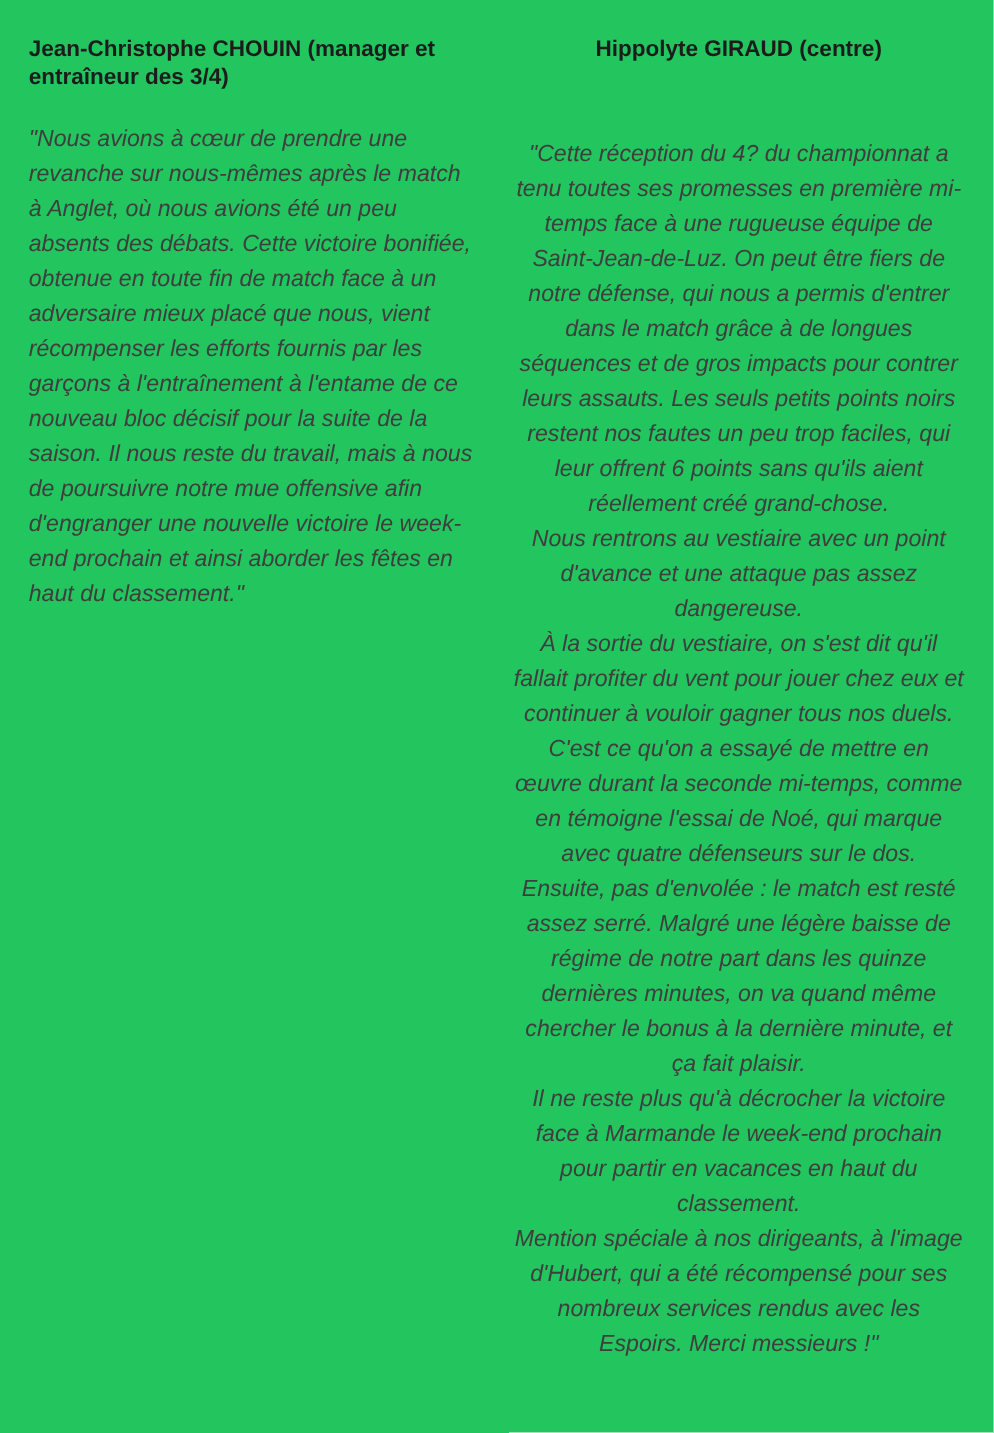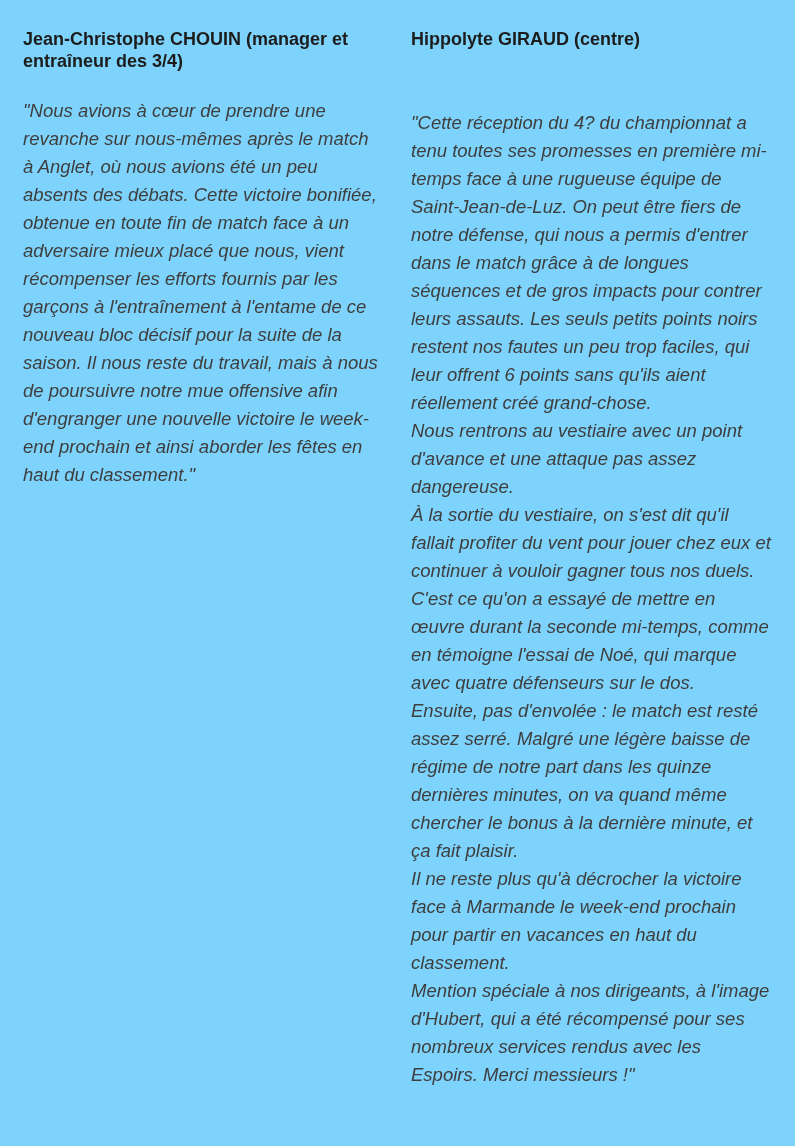--- a/index.html
+++ b/index.html
@@ -4,30 +4,30 @@
 <style>
   html, body {
     margin: 0;
     padding: 0;
     background: #ffffff;
   }
   .page {
     position: relative;
     width: 795px;
     height: 1146px;
-    background: #7dd3fc;
+    background: #22c55e;
     overflow: hidden;
     font-family: "Liberation Sans", "DejaVu Sans", sans-serif;
   }
   .quote-col {
     position: absolute;
     top: 28px;
   }
   .quote-col.left  { left: 23px;  width: 358px; }
-  .quote-col.right { left: 411px; width: 360px; }
+  .quote-col.right { left: 411px; width: 360px; text-align: center; }
   .speaker {
     margin: 0;
     font-size: 18px;
     line-height: 22px;
     font-weight: bold;
     font-style: normal;
     color: #1c1c1c;
   }
   .quote {
     margin: 0;

